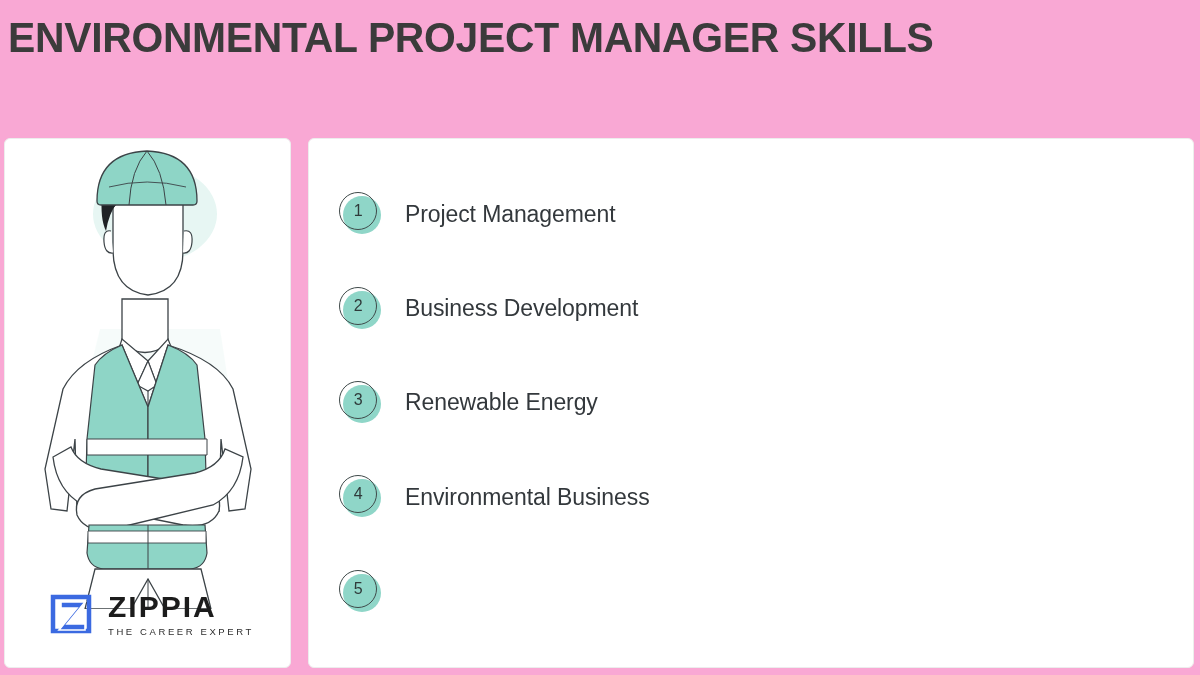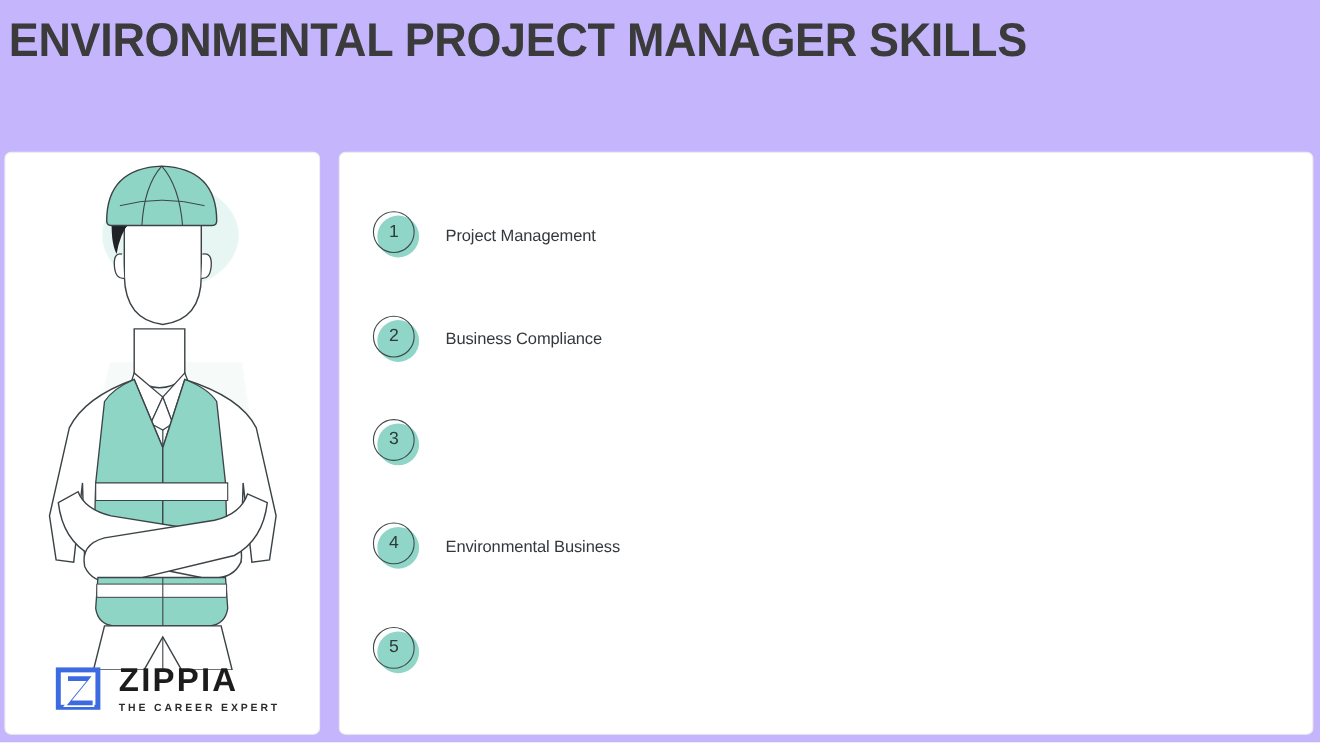--- a/index.html
+++ b/index.html
@@ -13,21 +13,21 @@
     background: #ffffff;
     font-family: "Liberation Sans", sans-serif;
     overflow: hidden;
     position: relative;
   }
 
   .page {
     position: relative;
     width: 1200px;
     height: 675px;
-    background: #c4b5fd;
+    background: #f9a8d4;
   }
 
   
   .page-title {
     position: absolute;
     left: 8px;
     top: 14px;
     font-family: "Liberation Sans", sans-serif;
     font-weight: bold;
     font-size: 43px;
@@ -58,21 +58,21 @@
     top: 0;
     width: 285px;
     height: 470px;
     display: block;
   }
 
   
   .logo {
     position: absolute;
     left: 44px;
-    bottom: 18px;
+    bottom: 30px;
     display: flex;
     align-items: center;
     gap: 13px;
   }
   .logo-mark {
     width: 46px;
     height: 46px;
     position: relative;
     flex: none;
   }
@@ -84,21 +84,21 @@
   }
   .logo-name {
     font-family: "Liberation Sans", sans-serif;
     font-weight: bold;
     font-size: 30px;
     letter-spacing: 2.0px;
     color: #1c1c1c;
   }
   .logo-tag {
     font-family: "Liberation Sans", sans-serif;
-    font-weight: bold;
+    font-weight: normal;
     font-size: 9.5px;
     letter-spacing: 2.6px;
     color: #2d2d2d;
     margin-top: 5px;
   }
 
   
   .skills-panel {
     position: absolute;
     left: 308px;
@@ -170,21 +170,21 @@
     align-items: center;
     justify-content: center;
     font-family: "Liberation Sans", sans-serif;
     font-size: 16px;
     color: #2f3a3a;
     letter-spacing: -0.2px;
   }
 
   .skill-label {
     font-family: "Liberation Sans", sans-serif;
-    font-size: 15px;
+    font-size: 23px;
     color: #33383c;
     white-space: nowrap;
     letter-spacing: -0.1px;
   }
 </style>
 </head>
 <body>
 
 <div class="page">
 
@@ -267,33 +267,34 @@
         
         
       </div>
 
       <div class="skill-item col-left">
         <span class="badge">
           <span class="disc"></span>
             <span class="ring"></span>
           <span class="num">2</span>
         </span>
-        <span class="skill-label">Business Compliance</span>
+        <span class="skill-label">Business Development</span>
       </div>
       <div class="skill-item col-right">
         
         
       </div>
 
       <div class="skill-item col-left">
         <span class="badge">
           <span class="disc"></span>
             <span class="ring"></span>
           <span class="num">3</span>
         </span>
+        <span class="skill-label">Renewable Energy</span>
       </div>
       <div class="skill-item col-right">
         
         
       </div>
 
       <div class="skill-item col-left">
         <span class="badge">
           <span class="disc"></span>
             <span class="ring"></span>

